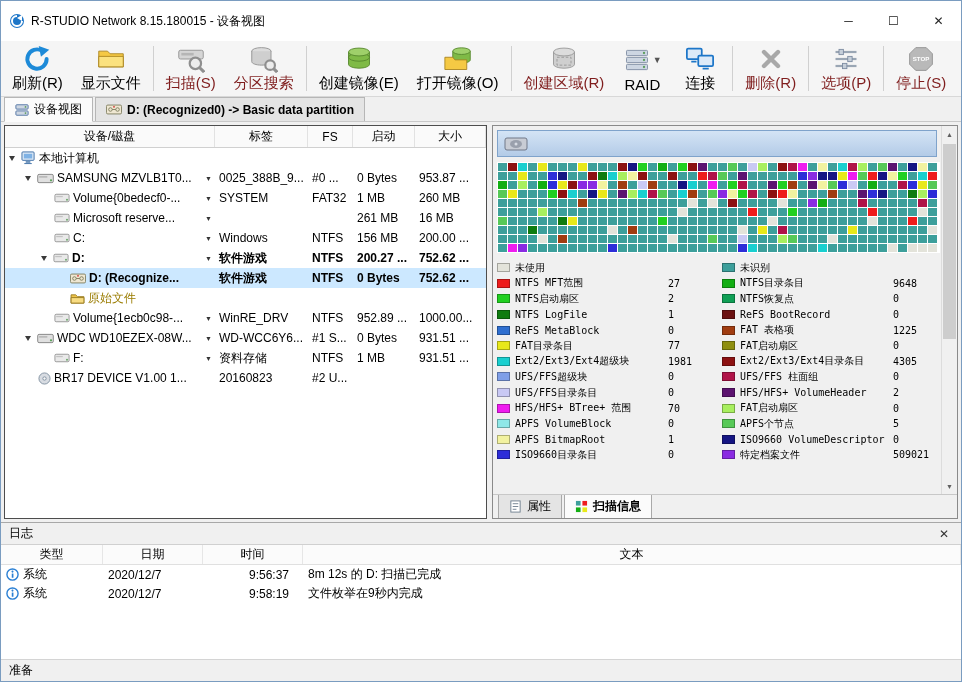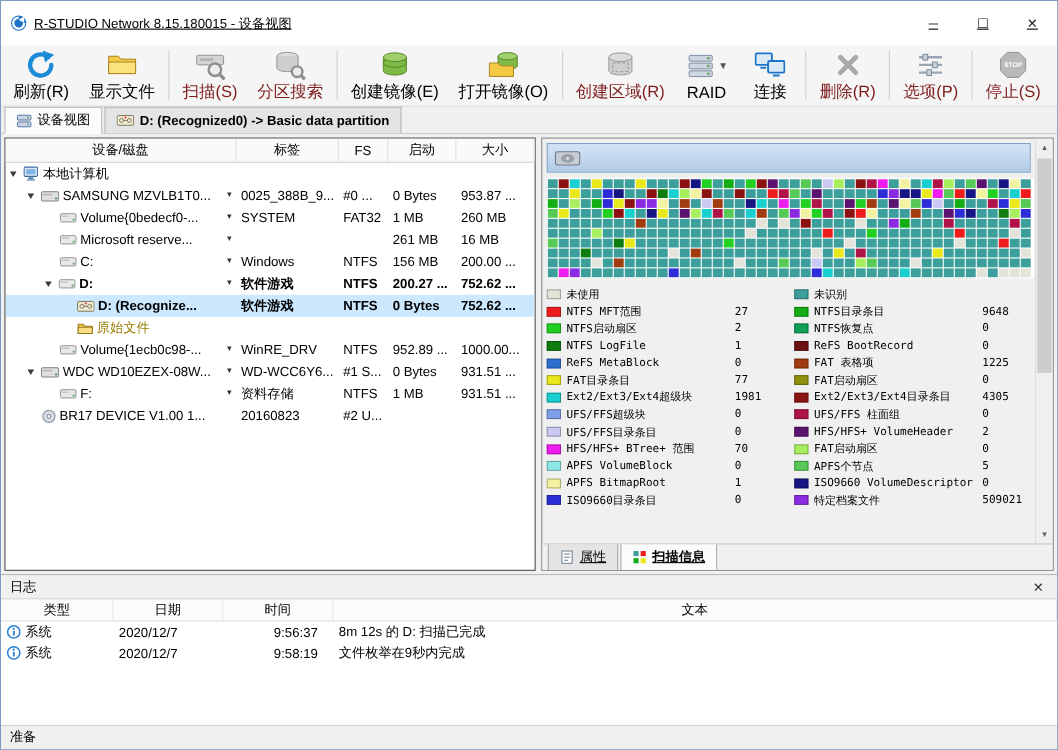--- a/index.html
+++ b/index.html
@@ -1,21 +1,21 @@
 <!DOCTYPE html>
 <html><head>
 <meta charset="utf-8">
 <style>
   * { box-sizing: border-box; margin: 0; padding: 0; }
   html,body { width:962px; height:682px; overflow:hidden; }
   body { font-family:"Liberation Sans","DejaVu Sans",sans-serif; font-size:12px; color:#000; background:#fff; }
   .window { width:962px; height:682px; border:1px solid #7a9cc0; display:flex; flex-direction:column; background:#f0f0f0; }
 
   
-  .titlebar { height:40px; background:#fff; display:flex; align-items:center; padding-left:8px; flex:0 0 auto;text-decoration:underline; }
+  .titlebar { height:40px; background:#fff; display:flex; align-items:center; padding-left:8px; flex:0 0 auto; }
   .app-icon { width:16px; height:16px; margin-right:6px; display:inline-flex; }
   .title-text { flex:1; font-size:12px; white-space:nowrap; overflow:hidden; }
   .win-btns { display:flex; height:30px; }
   .win-btn { width:45px; height:30px; display:flex; align-items:center; justify-content:center; font-size:12px; color:#222; cursor:default; }
 
   
   .menubar { height:26px; background:#f0f0f0; display:flex; align-items:center; padding-left:4px; flex:0 0 auto; }
   .menu-item { padding:4px 9px; }
 
   
@@ -66,21 +66,21 @@
   .leg-item { display:flex; align-items:center; height:15.6px; gap:5px; }
   .leg-swatch { width:13px; height:9px; flex:0 0 auto; border:1px solid rgba(0,0,0,0.28); }
   .leg-label { width:148px; flex:0 0 auto; overflow:hidden; white-space:nowrap; }
   .leg-count { flex:1; overflow:hidden; white-space:nowrap; }
 
   .vscrollbar { width:16px; flex:0 0 16px; background:#f0f0f0; border-left:1px solid #dcdcdc; display:flex; flex-direction:column; }
   .sb-arrow { height:16px; display:flex; align-items:center; justify-content:center; font-size:7px; color:#606060; }
   .sb-track { flex:1; position:relative; }
   .sb-thumb { position:absolute; top:2px; left:1px; right:1px; height:58%; background:#cdcdcd; }
 
-  .rp-tabs { height:24px; flex:0 0 auto; display:flex; align-items:flex-start; padding-left:5px; background:#f0f0f0; border-top:1px solid #c8c8c8;text-decoration:underline; }
+  .rp-tabs { height:24px; flex:0 0 auto; display:flex; align-items:flex-start; padding-left:5px; background:#f0f0f0; border-top:1px solid #c8c8c8; }
   .rtab { display:flex; align-items:center; gap:5px; padding:3px 10px 4px; border:1px solid #a9a9a9; border-top:none; background:#e4e4e4; margin-right:2px; font-size:12px; }
   .rtab.active { background:#fbfbfb; font-weight:bold; }
   .rtab-icn { display:inline-flex; }
 
   
   .log-panel { height:137px; flex:0 0 137px; background:#fff; border-top:1px solid #a8a8a8; display:flex; flex-direction:column; overflow:hidden; }
   .log-title { height:22px; flex:0 0 auto; background:#f0f0f0; border-bottom:1px solid #d0d0d0; display:flex; align-items:center; justify-content:space-between; padding:0 8px; }
   .log-close { font-size:12px; color:#333; padding:0 4px; }
   .log-header { display:flex; height:20px; flex:0 0 auto; background:#fbfbfb; border-bottom:1px solid #e0e0e0; }
   .log-hcell { display:flex; align-items:center; justify-content:center; border-right:1px solid #e6e6e6; font-size:12px; }

